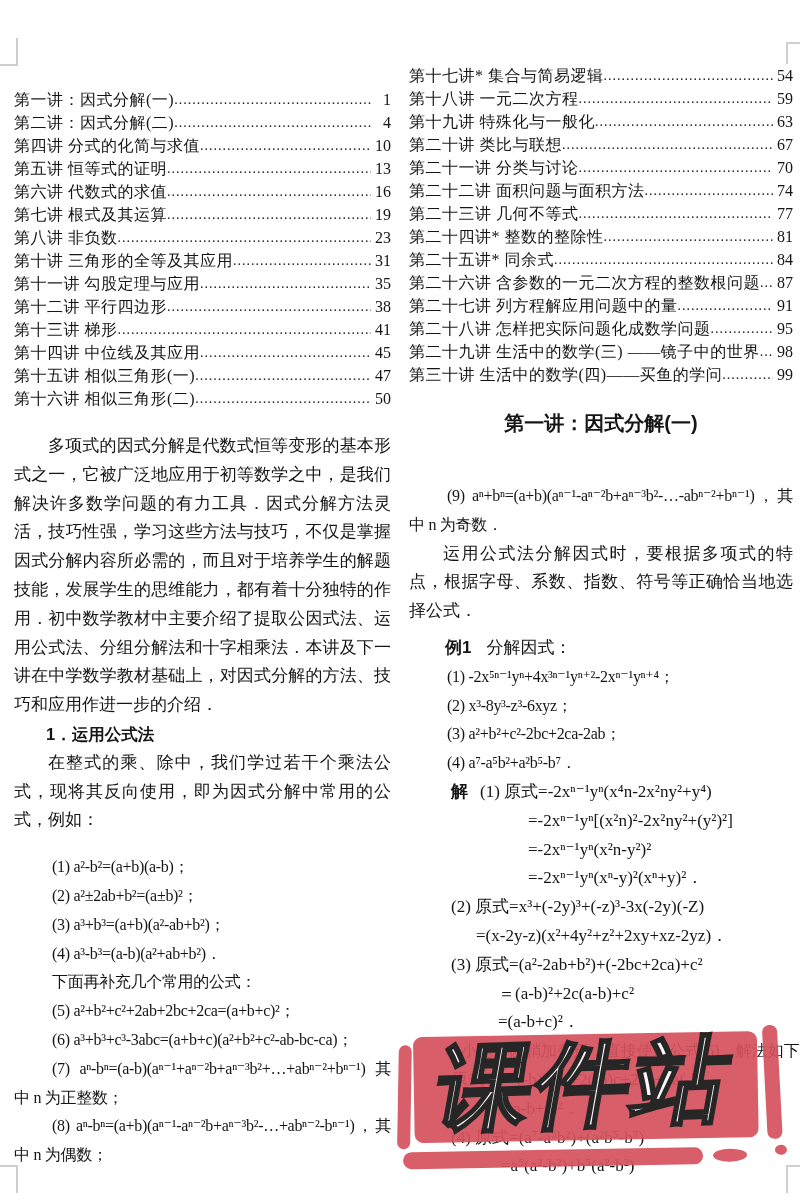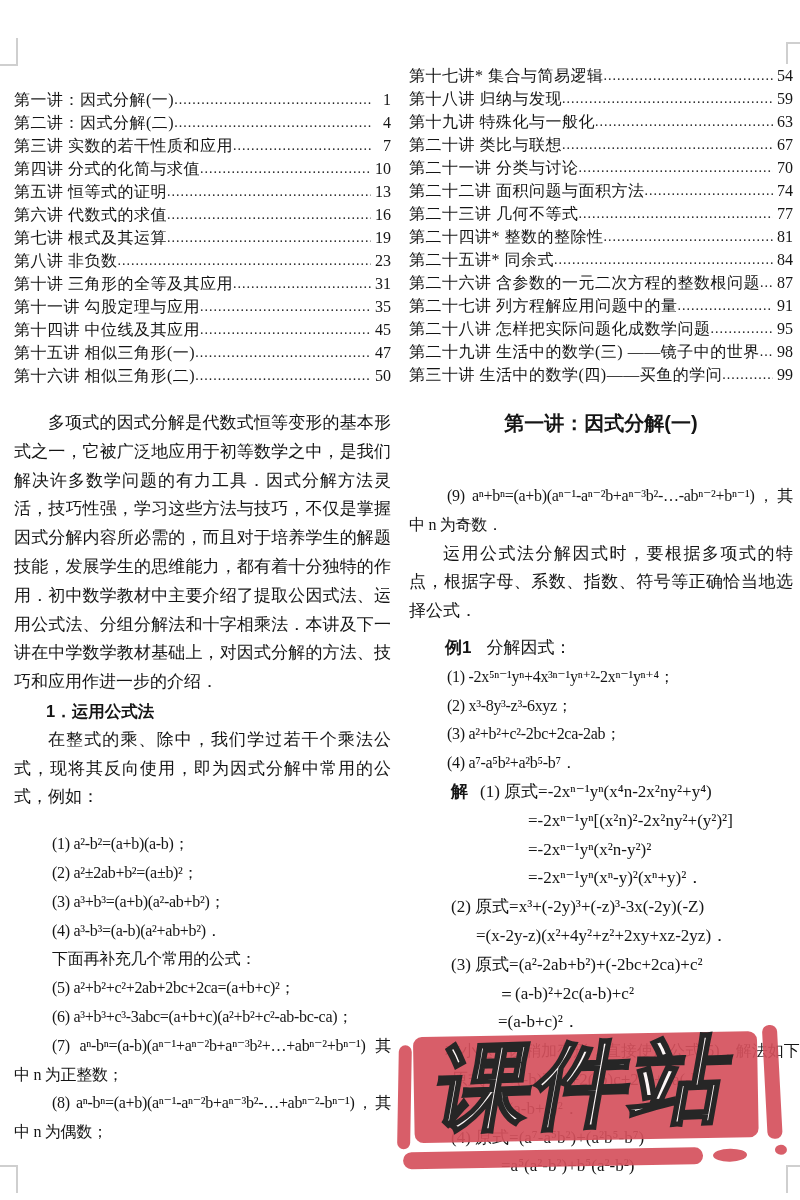--- a/index.html
+++ b/index.html
@@ -82,25 +82,20 @@
           <span class="toc-dots"></span>
           <span class="toc-page">1</span>
         </div>
 
         <div class="toc-row">
           <span class="toc-title">第二讲：因式分解(二)</span>
           <span class="toc-dots"></span>
           <span class="toc-page">4</span>
         </div>
 
-        <div class="toc-row">
-          <span class="toc-title">第三讲 实数的若干性质和应用</span>
-          <span class="toc-dots"></span>
-          <span class="toc-page">7</span>
-        </div>
 
         <div class="toc-row">
           <span class="toc-title">第四讲 分式的化简与求值</span>
           <span class="toc-dots"></span>
           <span class="toc-page">10</span>
         </div>
 
         <div class="toc-row">
           <span class="toc-title">第五讲 恒等式的证明</span>
           <span class="toc-dots"></span>
@@ -131,21 +126,31 @@
           <span class="toc-dots"></span>
           <span class="toc-page">31</span>
         </div>
 
         <div class="toc-row">
           <span class="toc-title">第十一讲 勾股定理与应用</span>
           <span class="toc-dots"></span>
           <span class="toc-page">35</span>
         </div>
 
-
+        <div class="toc-row">
+          <span class="toc-title">第十二讲 平行四边形</span>
+          <span class="toc-dots"></span>
+          <span class="toc-page">38</span>
+        </div>
+
+        <div class="toc-row">
+          <span class="toc-title">第十三讲 梯形</span>
+          <span class="toc-dots"></span>
+          <span class="toc-page">41</span>
+        </div>
 
         <div class="toc-row">
           <span class="toc-title">第十四讲 中位线及其应用</span>
           <span class="toc-dots"></span>
           <span class="toc-page">45</span>
         </div>
 
         <div class="toc-row">
           <span class="toc-title">第十五讲 相似三角形(一)</span>
           <span class="toc-dots"></span>
@@ -191,21 +196,21 @@
   <div class="col col-right">
     <div class="toc">
 
         <div class="toc-row">
           <span class="toc-title">第十七讲* 集合与简易逻辑</span>
           <span class="toc-dots"></span>
           <span class="toc-page">54</span>
         </div>
 
         <div class="toc-row">
-          <span class="toc-title">第十八讲 归纳与发现</span>
+          <span class="toc-title">第十八讲 一元二次方程</span>
           <span class="toc-dots"></span>
           <span class="toc-page">59</span>
         </div>
 
         <div class="toc-row">
           <span class="toc-title">第十九讲 特殊化与一般化</span>
           <span class="toc-dots"></span>
           <span class="toc-page">63</span>
         </div>
 

